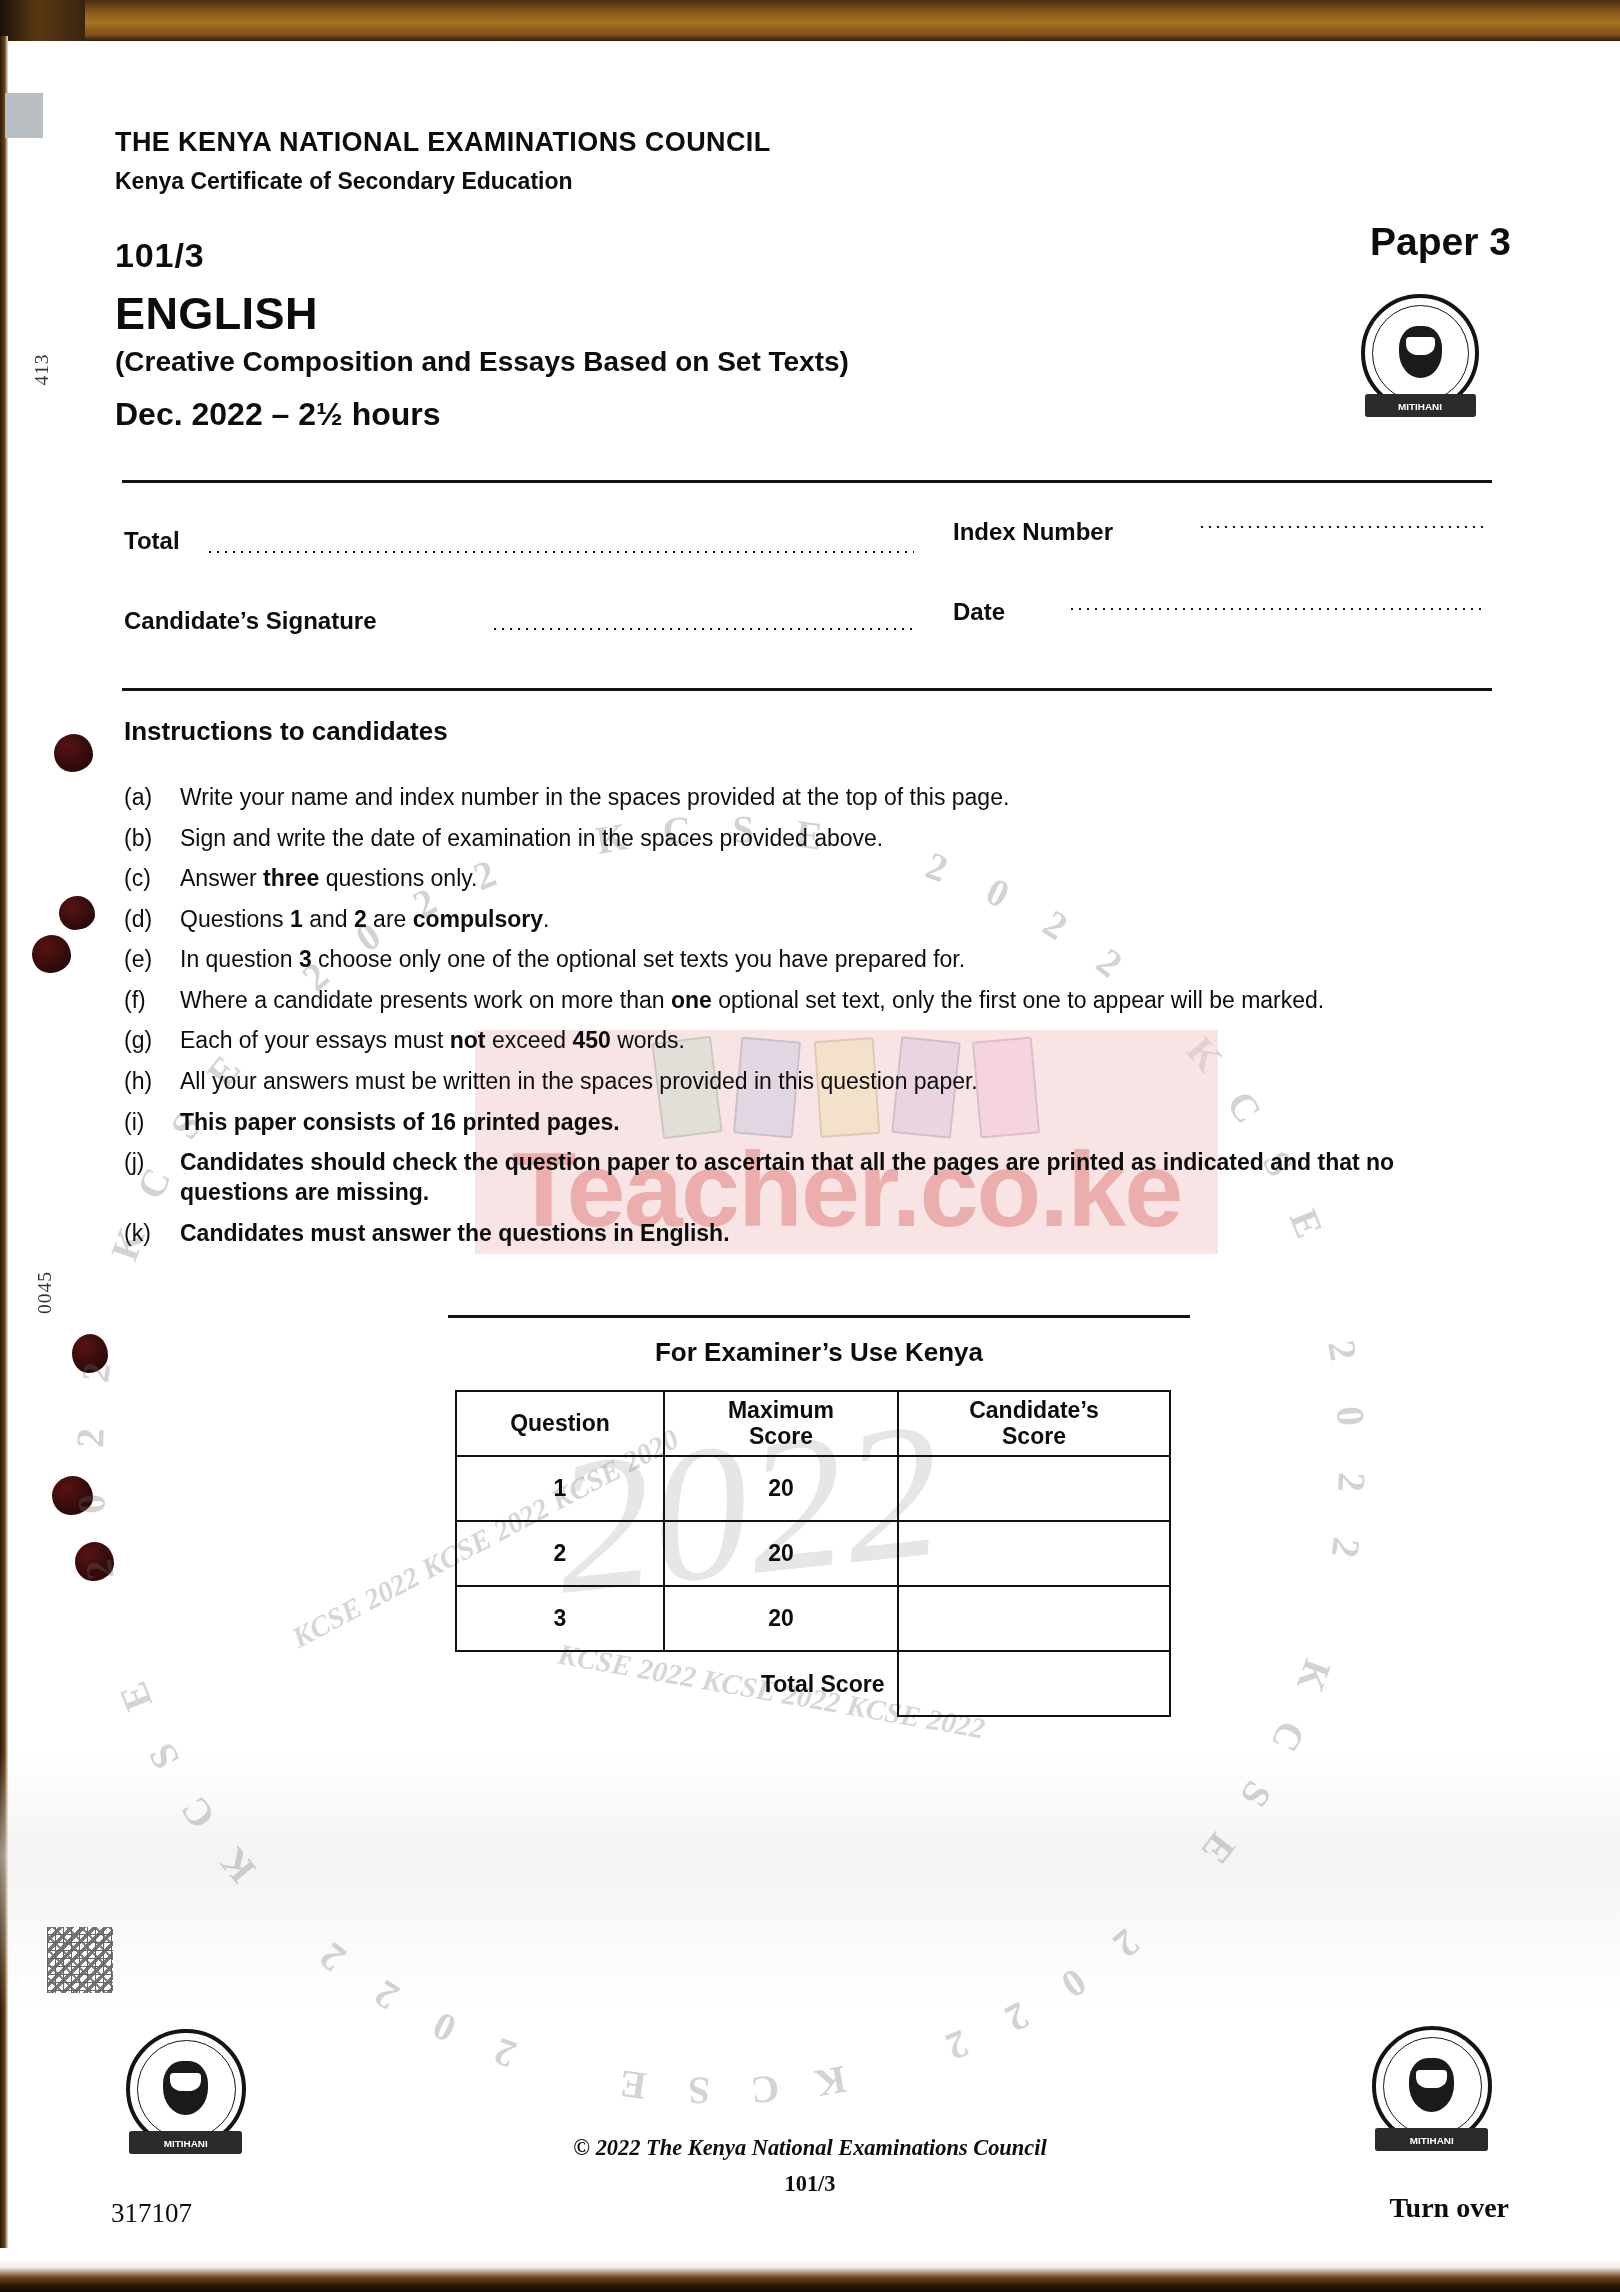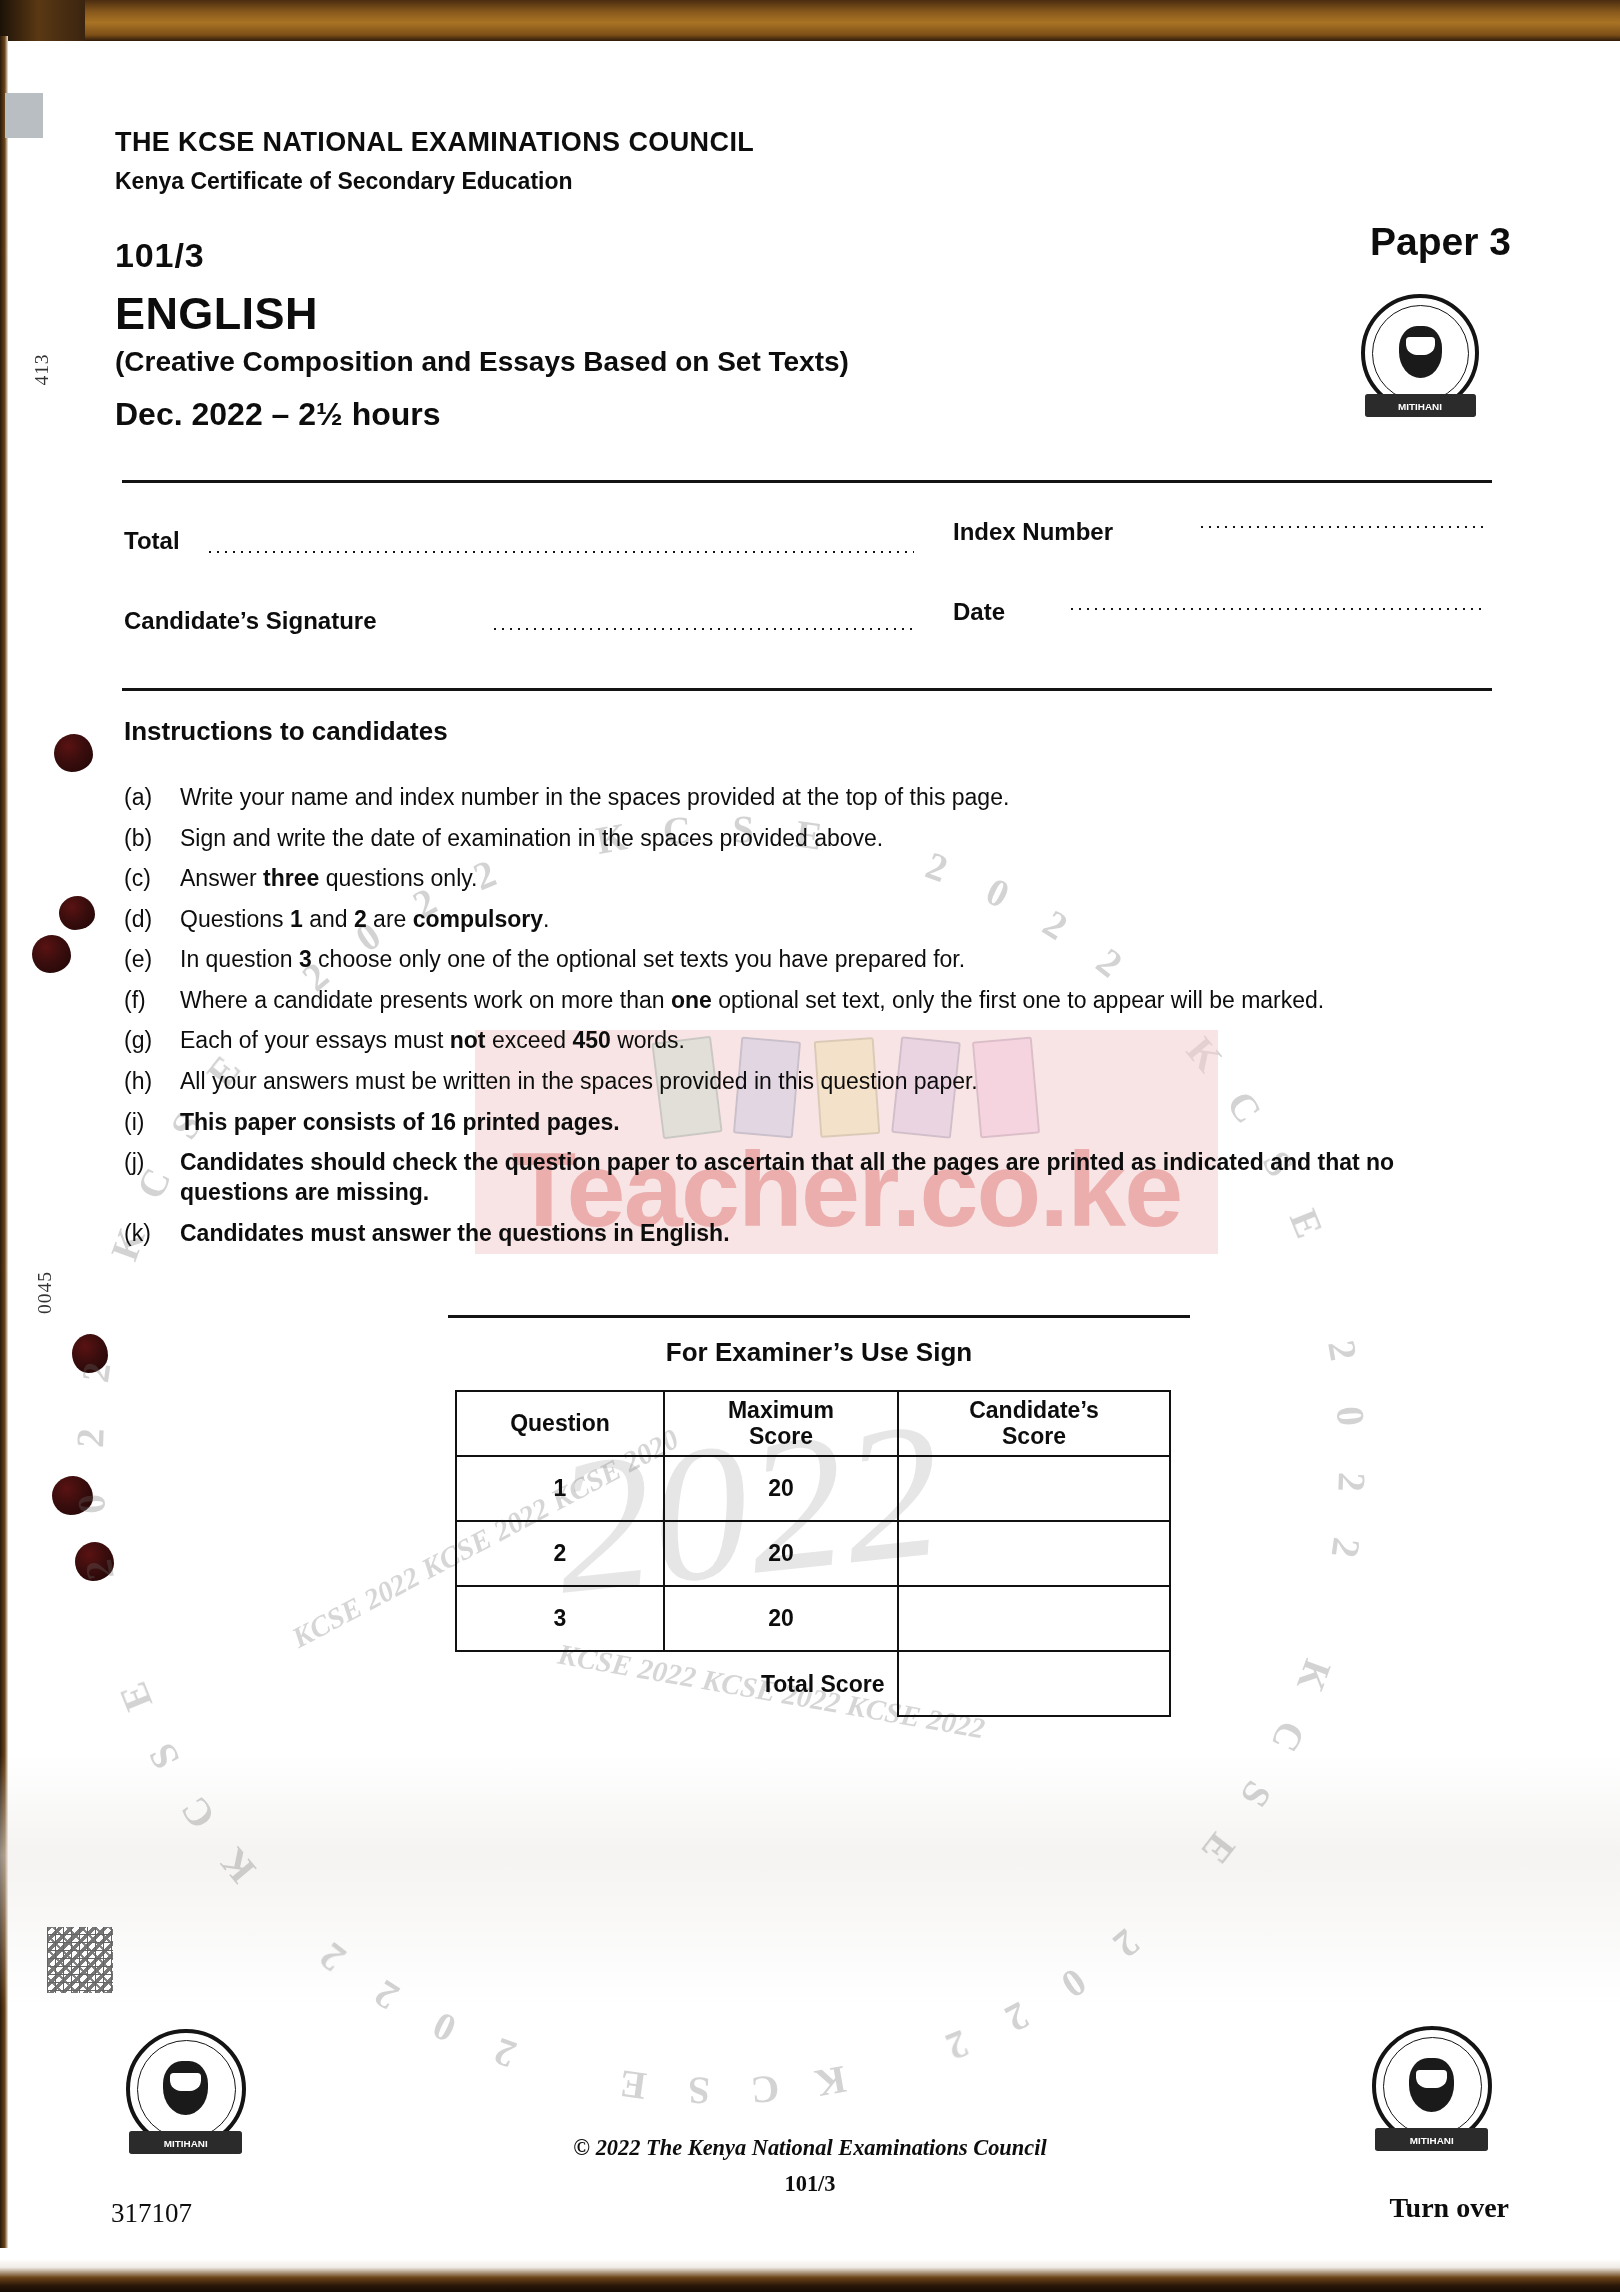--- a/index.html
+++ b/index.html
@@ -307,21 +307,21 @@
     <div class="wm-cards">
       <i style="background:rgba(120,200,160,0.18); transform:rotate(-7deg);"></i>
       <i style="background:rgba(120,150,215,0.18); transform:rotate(5deg);"></i>
       <i style="background:rgba(230,215,110,0.22); transform:rotate(-4deg);"></i>
       <i style="background:rgba(165,140,215,0.18); transform:rotate(6deg);"></i>
       <i style="background:rgba(225,140,205,0.18); transform:rotate(-5deg);"></i>
     </div>
     <div class="txt">Teacher.co.ke</div>
   </div>
 
-  <div class="hdr-line1">THE KCSE NATIONAL EXAMINATIONS COUNCIL</div>
+  <div class="hdr-line1">THE KENYA NATIONAL EXAMINATIONS COUNCIL</div>
   <div class="hdr-line2">Kenya Certificate of Secondary Education</div>
 
   <div class="code-101">101/3</div>
   <div class="subject">ENGLISH</div>
   <div class="subtitle">(Creative Composition and Essays Based on Set Texts)</div>
   <div class="datetime">Dec. 2022  –  2½ hours</div>
 
   <div class="paper-no">Paper 3</div>
 
   <div class="emblem" style="position:absolute; left:1352px; top:294px; width:136px; height:143px;">
@@ -390,21 +390,21 @@
         <span class="mk">(j)</span>
         <span class="tx">Candidates should check the question paper to ascertain that all the pages are printed as indicated and that no questions are missing.</span>
       </div>
       <div class="instr-item bold">
         <span class="mk">(k)</span>
         <span class="tx">Candidates must answer the questions in English.</span>
       </div>
     </div>
 
   <div class="exam-rule"></div>
-  <div class="exam-title">For Examiner’s Use Sign</div>
+  <div class="exam-title">For Examiner’s Use Kenya</div>
 
   <table class="scores">
     <thead>
       <tr>
         <th style="width:208px;">Question</th>
         <th style="width:235px;"><span>Maximum</span><br><span>Score</span></th>
         <th style="width:274px;"><span>Candidate’s</span><br><span>Score</span></th>
       </tr>
     </thead>
     <tbody id="scoreRows">

